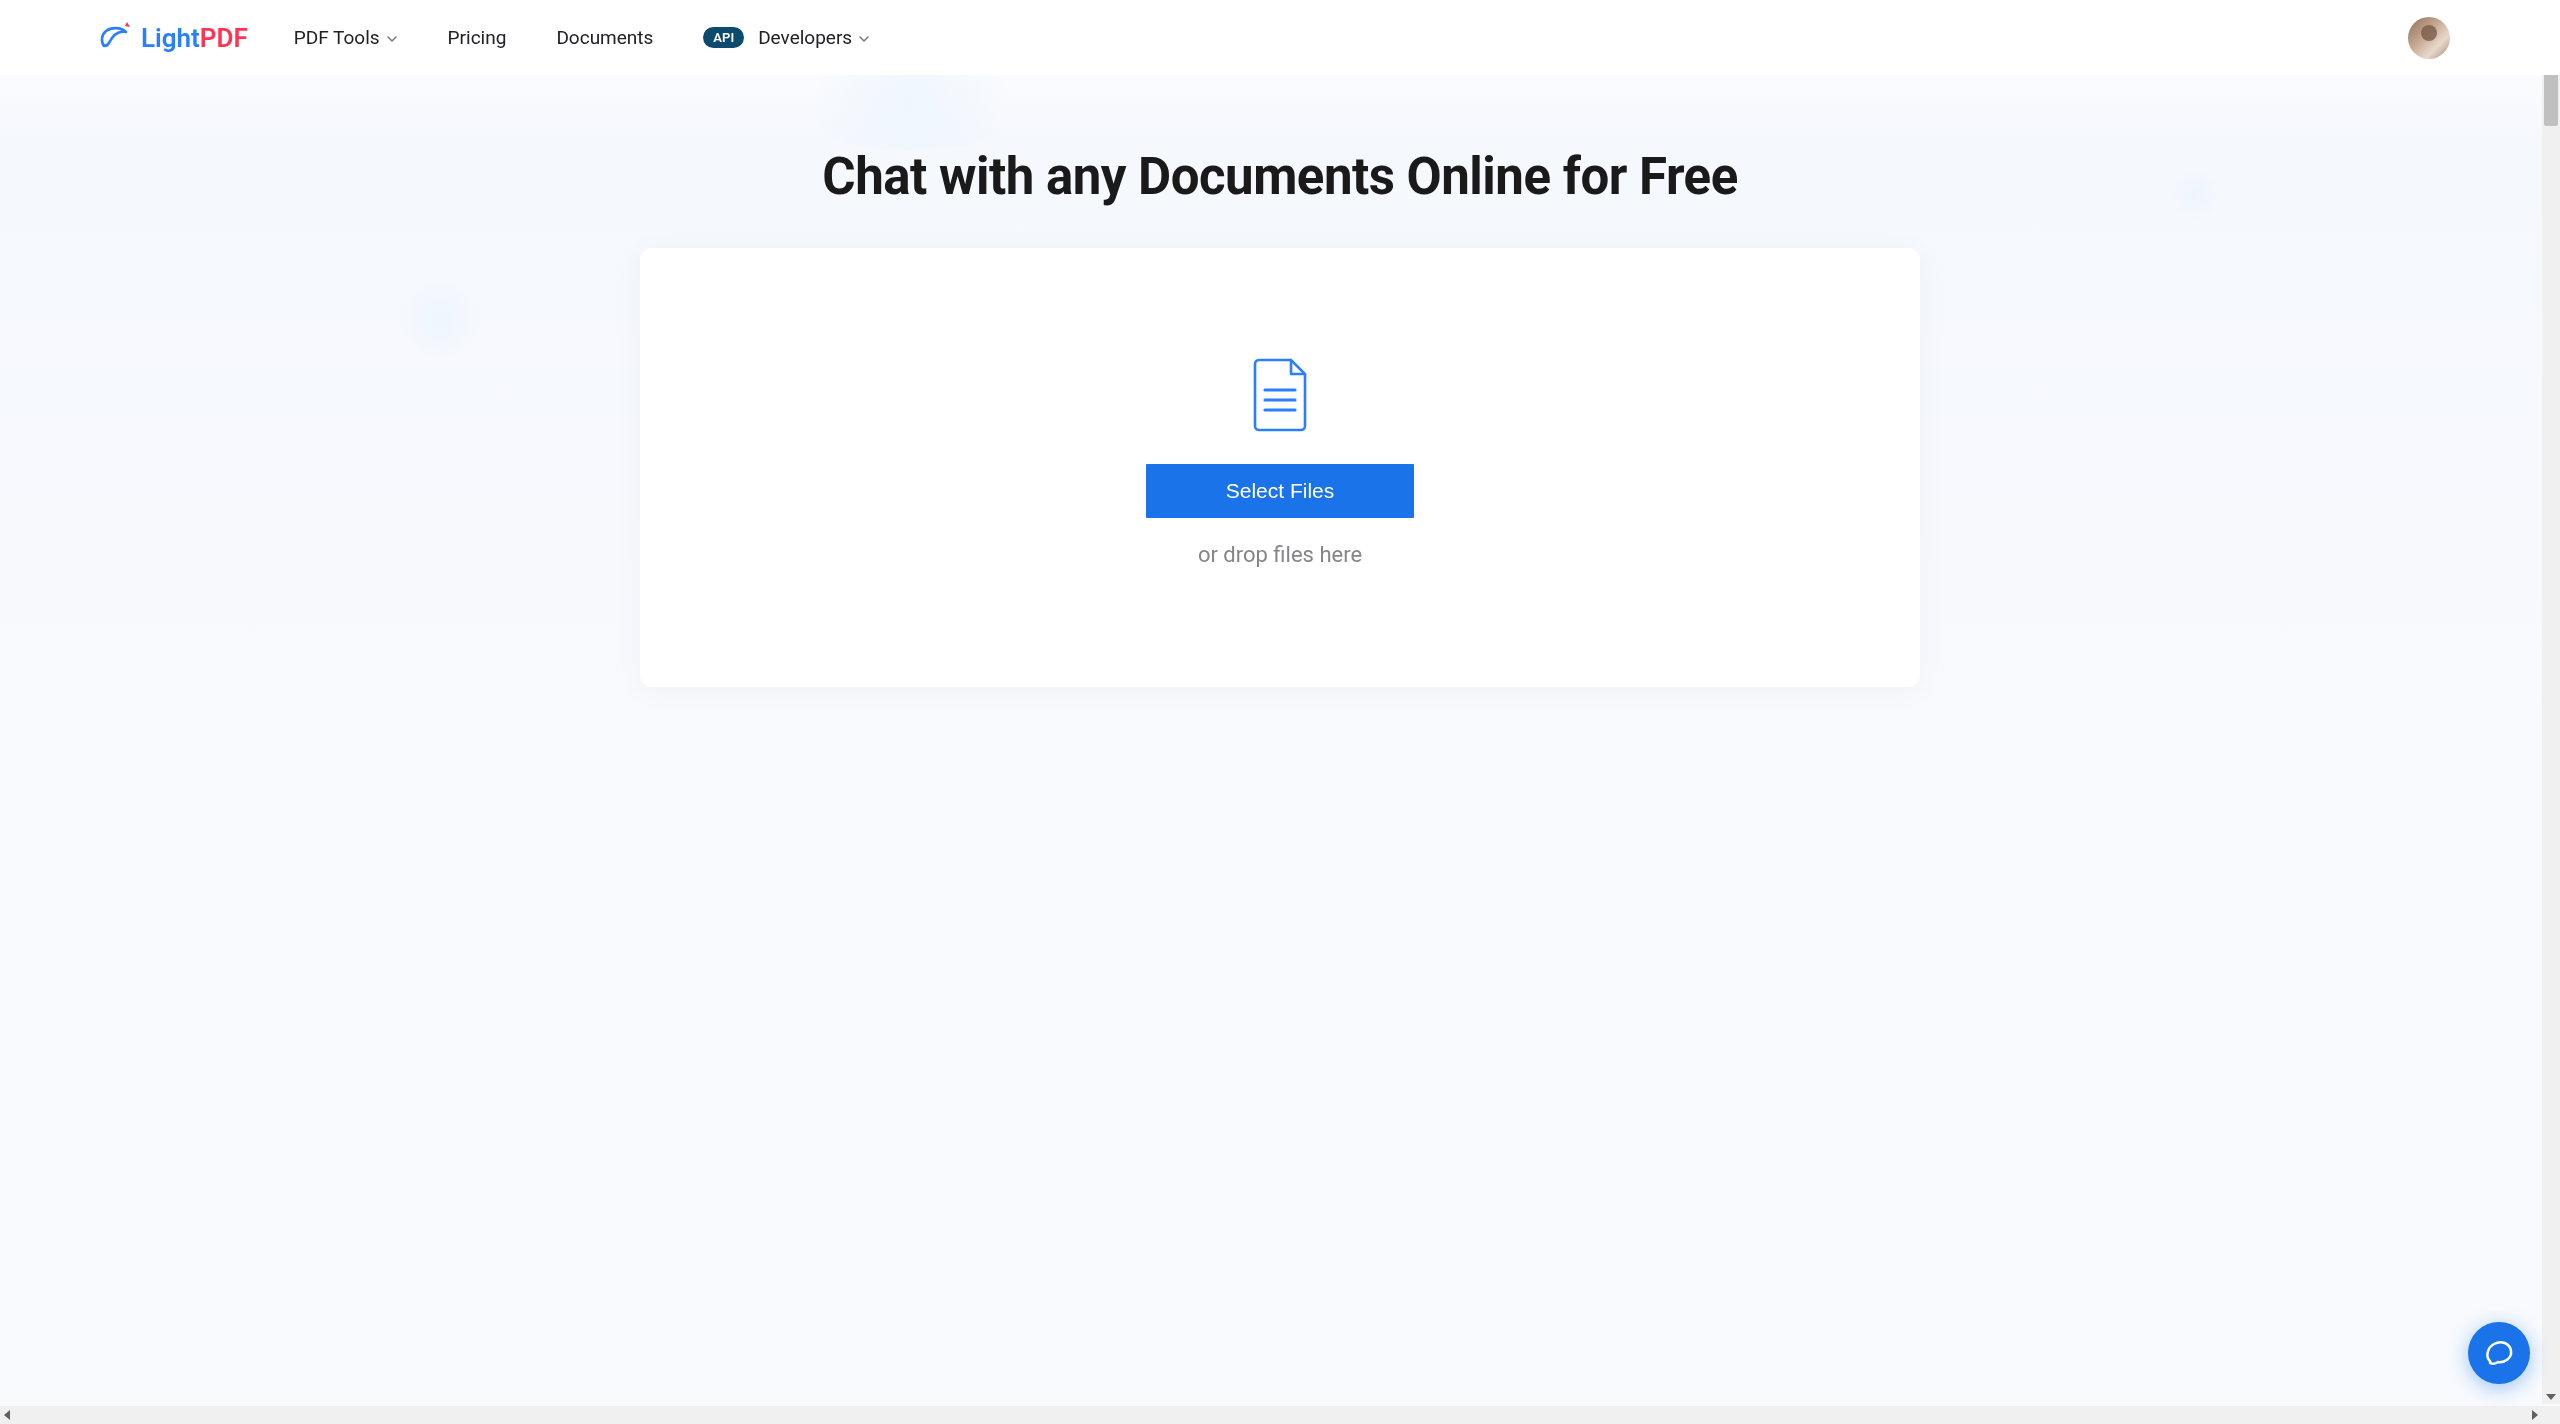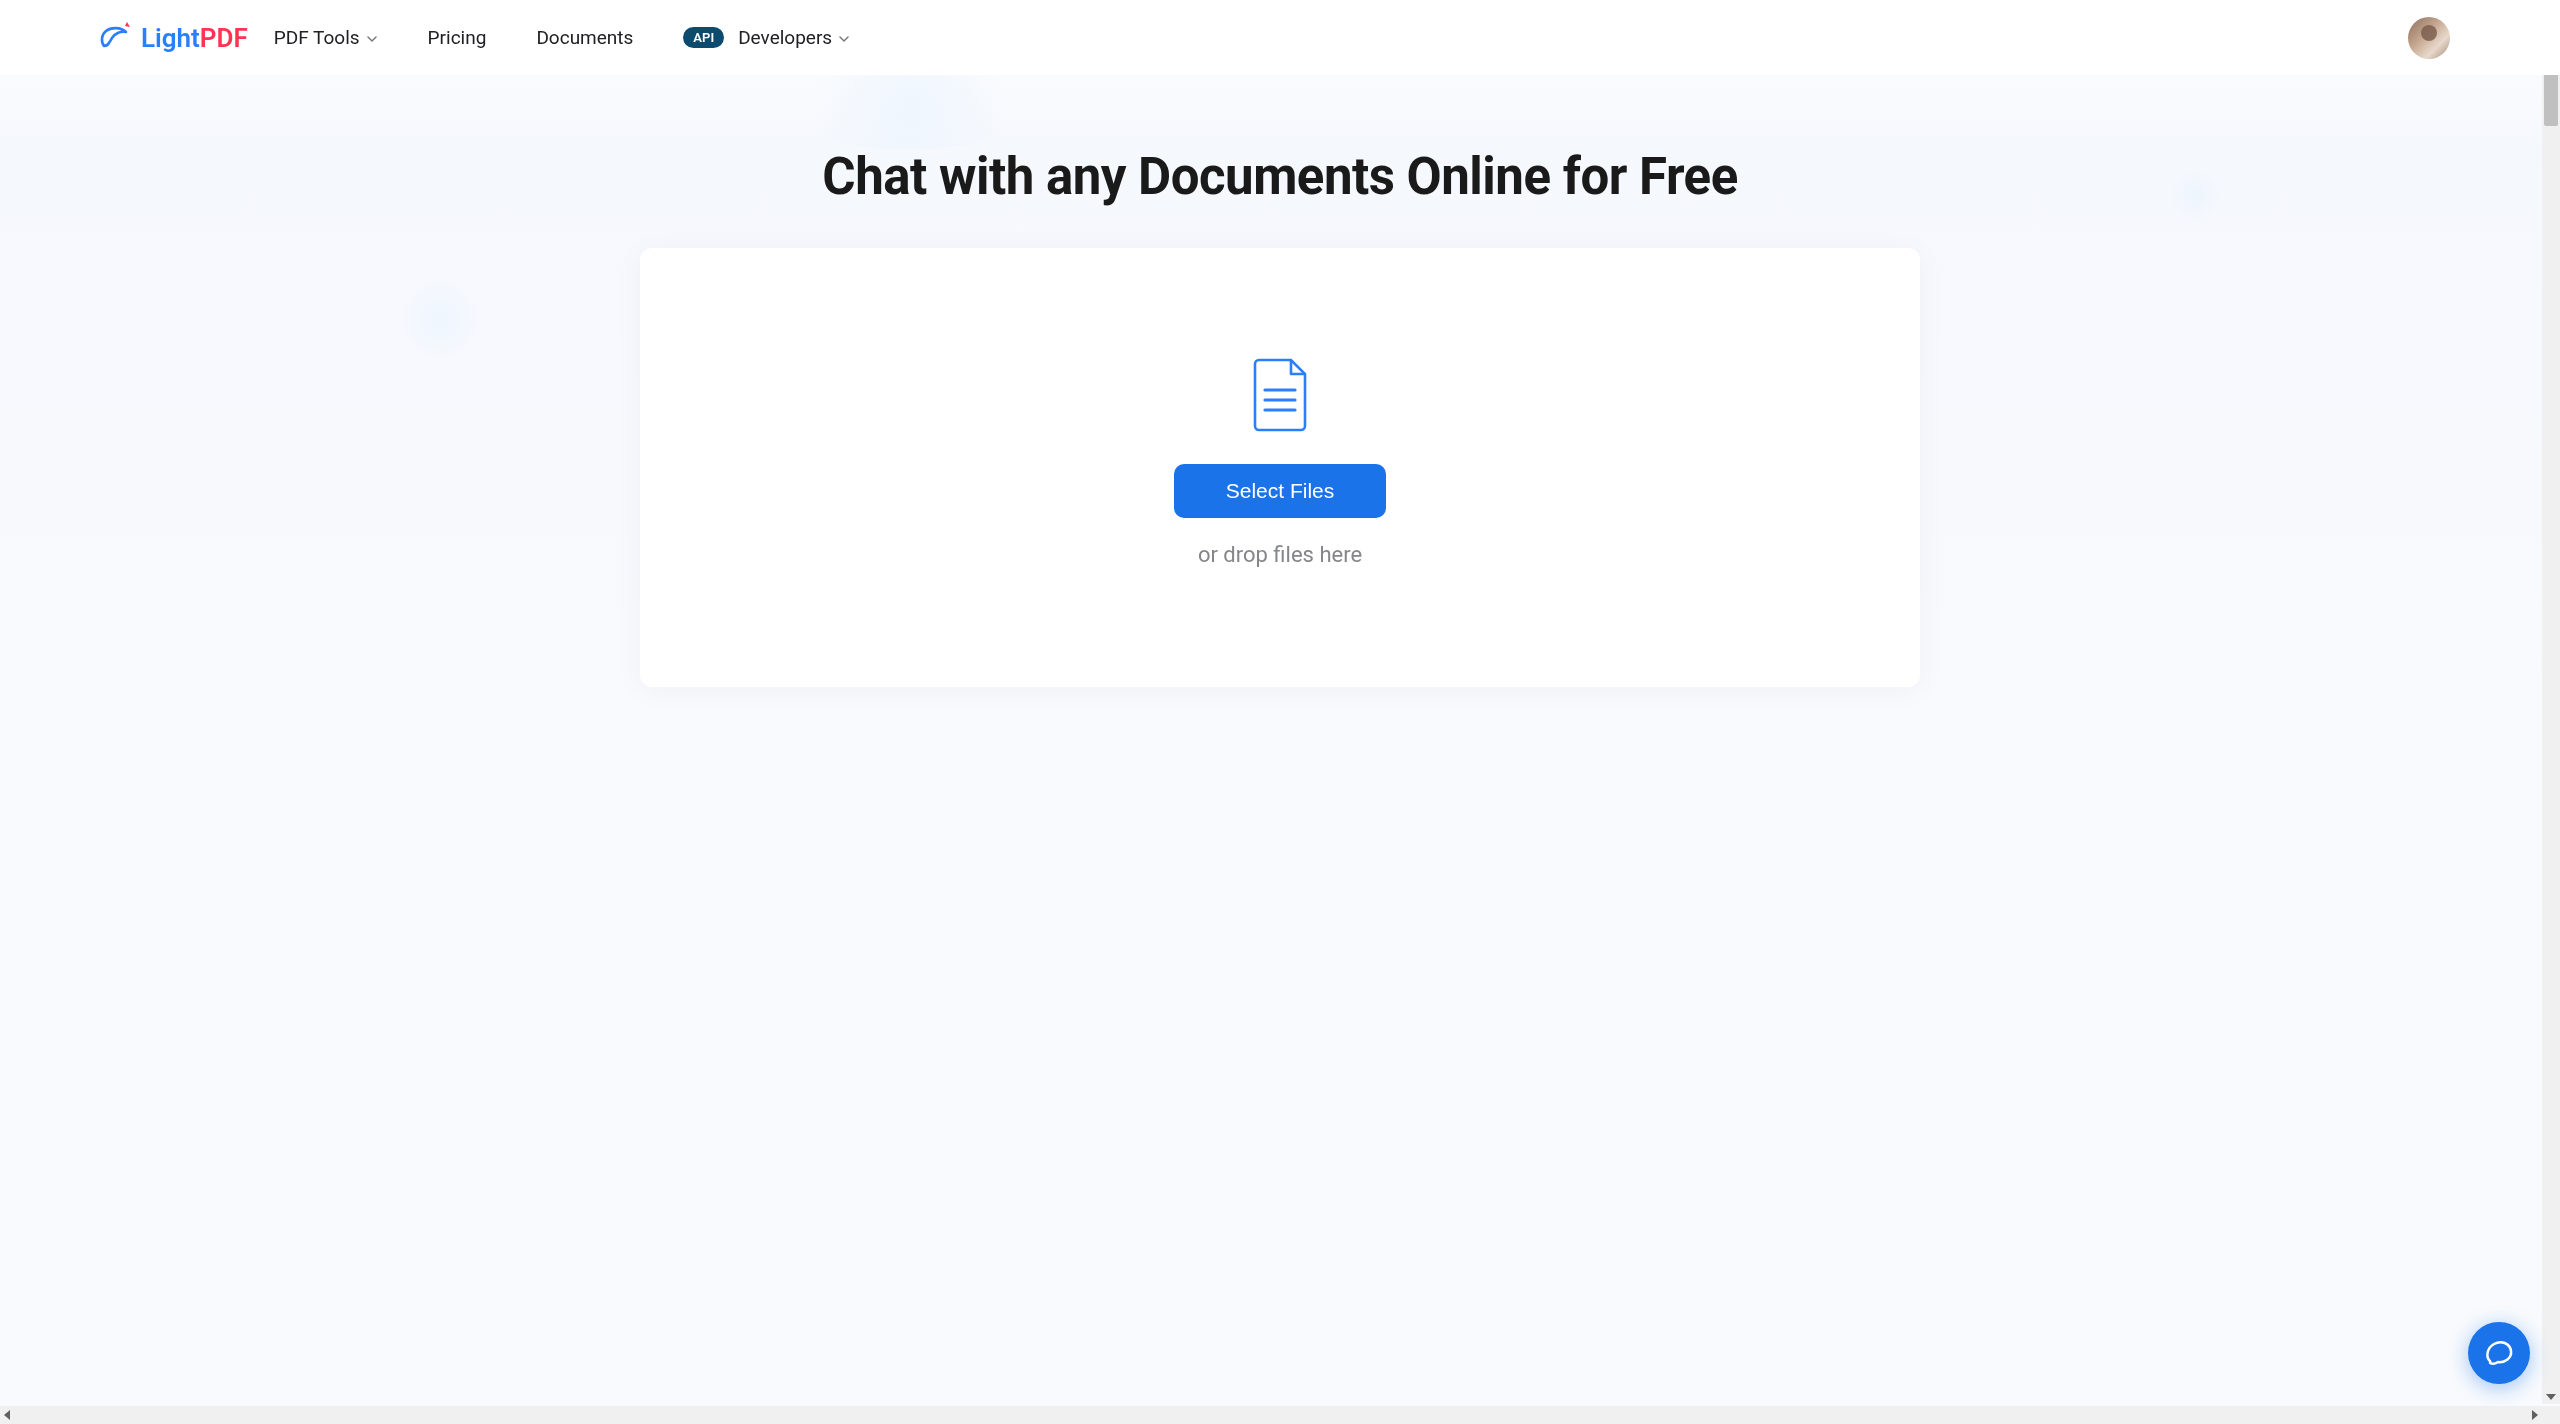--- a/index.html
+++ b/index.html
@@ -31,21 +31,21 @@
       align-items: center;
       justify-content: space-between;
       padding: 0 110px 0 95px;
       position: relative;
       z-index: 10;
     }
     
     .header-left {
       display: flex;
       align-items: center;
-      gap: 20px;
+      gap: 40px;
     }
     
     .logo {
       display: flex;
       align-items: center;
       gap: 6px;
       font-size: 26px;
       font-weight: 600;
       text-decoration: none;
     }
@@ -193,23 +193,23 @@
     .file-icon {
       margin-bottom: 28px;
     }
     
     .select-button {
       background: #1a73e8;
       color: white;
       font-size: 21px;
       font-weight: 500;
       border: none;
-      border-radius: 10px;
+      border-radius: 1px;
       padding: 15px 0;
-      width: 212px;
+      width: 268px;
       cursor: pointer;
     }
     
     .drop-hint {
       margin-top: 24px;
       font-size: 22px;
       color: #858689;
     }
     
     

